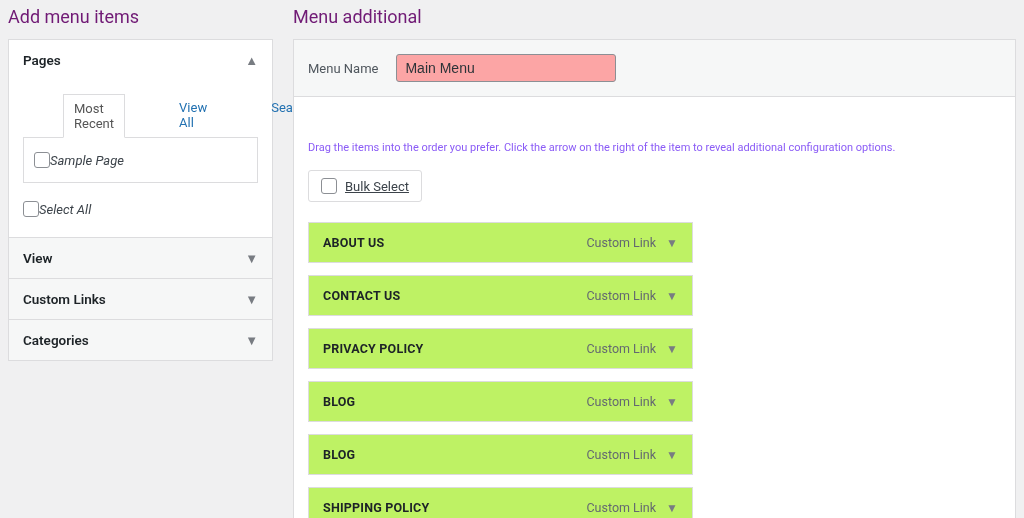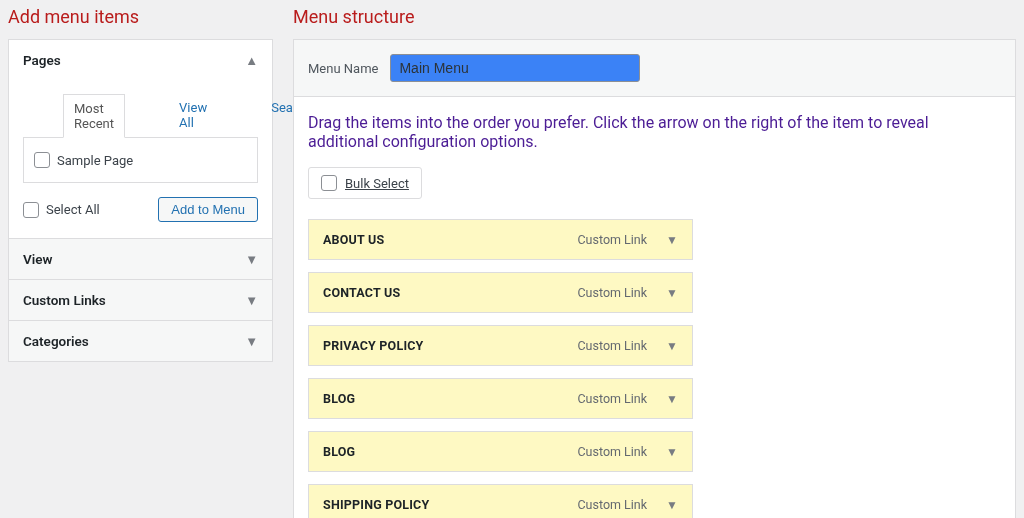--- a/index.html
+++ b/index.html
@@ -8,73 +8,73 @@
       background: #f0f0f1;
       color: #3c434a;
       font-size: 13px;
       width: 1024px;
       height: 518px;
       overflow: hidden;
     }
     .wrap { display: flex; gap: 20px; padding: 0 8px; }
     .col-left { width: 265px; flex-shrink: 0; }
     .col-right { flex: 1; }
-    h2.sect { font-size: 18px; font-weight: 400; color: #b91c1c; margin: 6px 0 12px; }
+    h2.sect { font-size: 18px; font-weight: 400; color: #701a75; margin: 6px 0 12px; }
 
     
     .accordion { border: 1px solid #dcdcde; background: #fff; }
     .acc-head {
       display: flex; align-items: center; justify-content: space-between;
       padding: 12px 14px; background: #f6f7f7; border-top: 1px solid #dcdcde;
       font-weight: 600; color: #1d2327; cursor: pointer; font-size: 13.5px; gap: 28px;
     }
     .acc-head.first { border-top: none; background: #fff; }
     .acc-arrow { color: #787c82; font-size: 13px; }
     .acc-body { padding: 14px 14px 16px; }
     .tabs-row { display: flex; gap: 14px; font-size: 13px; margin-bottom: 0; }
     .tab-link { color: #2271b1; cursor: pointer; padding: 6px 10px 6px 0; margin-left: 40px; }
     .tab-link.active { color: #555; border: 1px solid #dcdcde; border-bottom: 1px solid #fff; background: #fff; padding: 6px 10px; position: relative; z-index: 2; margin-bottom: -1px; }
     .pages-box { border: 1px solid #dcdcde; padding: 10px 10px; position: relative; top: 0; }
-    .chk-row { display: flex; align-items: center; gap: 7px; padding: 4px 0; font-size: 13px; color: #3c434a; }
+    .chk-row { display: flex; align-items: center; padding: 4px 0; font-size: 13px; color: #3c434a; font-style: italic; }
     .chk { width: 16px; height: 16px; border: 1px solid #8c8f94; border-radius: 3px; background: #fff; display: inline-block; flex-shrink: 0; }
     .acc-foot { display: flex; align-items: center; justify-content: space-between; padding-top: 14px; }
     .btn-add {
       border: 1px solid #2271b1; color: #2271b1; background: #f6f7f7;
       padding: 4px 12px; font-size: 13px; border-radius: 3px; cursor: pointer;
     }
 
     
     .menu-settings {
       border: 1px solid #dcdcde; background: #fff;
     }
     .menu-header {
-      display: flex; align-items: center; gap: 12px; padding: 14px 14px;
+      display: flex; align-items: center; gap: 18px; padding: 14px 14px;
       background: #f6f7f7; border-bottom: 1px solid #dcdcde;
     }
     .menu-header label { color: #50575e; font-size: 13px; }
     .menu-name-input {
       border: 1px solid #8c8f94; border-radius: 3px; padding: 5px 8px;
-      font-size: 14px; width: 250px; color: #2c3338; background: #3b82f6;
+      font-size: 14px; width: 220px; color: #2c3338; background: #fca5a5;
     }
     .inner-pad { padding: 16px 14px 24px; }
-    .hint { color: #4c1d95; font-size: 16px; margin-bottom: 16px; }
+    .hint { color: #8b5cf6; font-size: 11px; margin-bottom: 16px; margin-top: 28px; }
     .bulk-row { display: flex; align-items: center; gap: 12px; margin-bottom: 20px; text-decoration: underline; }
     .bulk-box {
       display: inline-flex; align-items: center; gap: 8px; border: 1px solid #dcdcde;
       padding: 7px 12px; border-radius: 3px; background: #fff; font-size: 13px; color: #3c434a;
     }
 
     .menu-list { width: 385px; }
     .menu-item-bar {
       display: flex; align-items: center; justify-content: space-between;
-      border: 1px solid #dcdcde; background: #fef9c3; padding: 12px 14px;
+      border: 1px solid #dcdcde; background: #bef264; padding: 12px 14px;
       margin-bottom: 12px; cursor: move;
     }
     .mi-title { font-weight: 700; font-size: 12.5px; color: #1d2327; letter-spacing: 0.2px; }
-    .mi-right { display: flex; align-items: center; gap: 19px; color: #646970; font-size: 12.5px; justify-content: center; }
+    .mi-right { display: flex; align-items: center; gap: 10px; color: #646970; font-size: 12.5px; justify-content: center; }
     .mi-arrow { color: #787c82; font-size: 12px; }
   </style>
 </head>
 <body>
 
 <div class="wrap">
 
   <div class="col-left">
     <h2 class="sect">Add menu items</h2>
     <div class="accordion">
@@ -93,42 +93,41 @@
           <label class="chk-row">
             <span class="chk"></span>
             <span>Sample Page</span>
           </label>
         </div>
         <div class="acc-foot">
           <label class="chk-row">
             <span class="chk"></span>
             <span>Select All</span>
           </label>
-          <button class="btn-add">Add to Menu</button>
         </div>
       </div>
 
       <div class="acc-head">
         <span>View</span>
         <span class="acc-arrow">▼</span>
       </div>
       <div class="acc-head">
         <span>Custom Links</span>
         <span class="acc-arrow">▼</span>
       </div>
       <div class="acc-head">
         <span>Categories</span>
         <span class="acc-arrow">▼</span>
       </div>
 
     </div>
   </div>
 
   <div class="col-right">
-    <h2 class="sect">Menu structure</h2>
+    <h2 class="sect">Menu additional</h2>
     <div class="menu-settings">
       <div class="menu-header">
         <label>Menu Name</label>
         <input class="menu-name-input" type="text" value="Main Menu" style="">
       </div>
       <div class="inner-pad">
         <p class="hint">Drag the items into the order you prefer. Click the arrow on the right of the item to reveal additional configuration options.</p>
 
         <div class="bulk-row">
           <div class="bulk-box">

